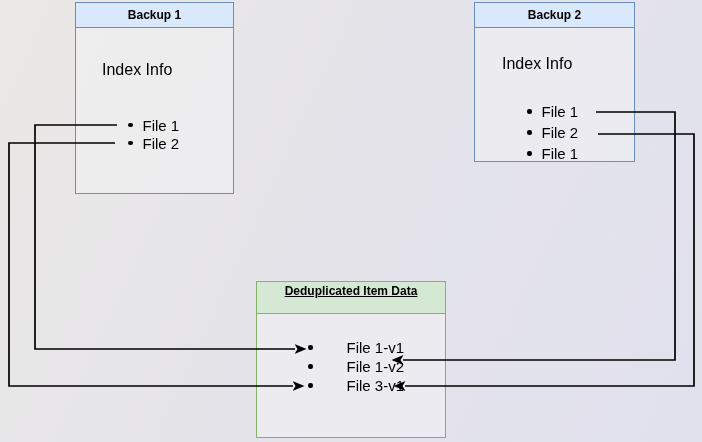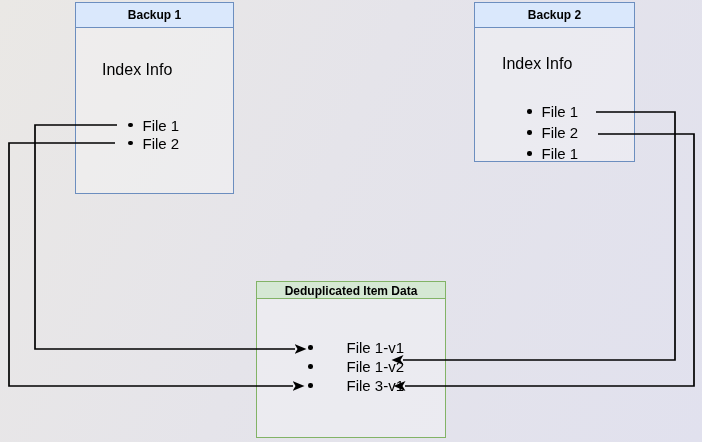--- a/index.html
+++ b/index.html
@@ -23,21 +23,21 @@
   .box.blue  { border-color:#6c8ebf; }
   .box.green { border-color:#82b366; }
   .box-header {
     position:absolute; left:0; right:0; top:0;
     border-bottom:1px solid;
     font-weight:bold; font-size:12px;
     text-align:center;
     box-sizing:border-box;
   }
   .blue  .box-header { background:#dae8fc; border-color:#6c8ebf; height:25px; line-height:24px; }
-  .green .box-header { background:#d5e8d4; border-color:#82b366; height:17px; line-height:19px; }
+  .green .box-header { background:#d5e8d4; border-color:#82b366; height:32px; line-height:19px;text-decoration:underline; }
   .subtitle {
     position:absolute;
     font-size:16px;
     white-space:nowrap;
   }
   ul.item-list {
     position:absolute;
     margin:0; padding:0;
     list-style:none;
     font-size:15px;

